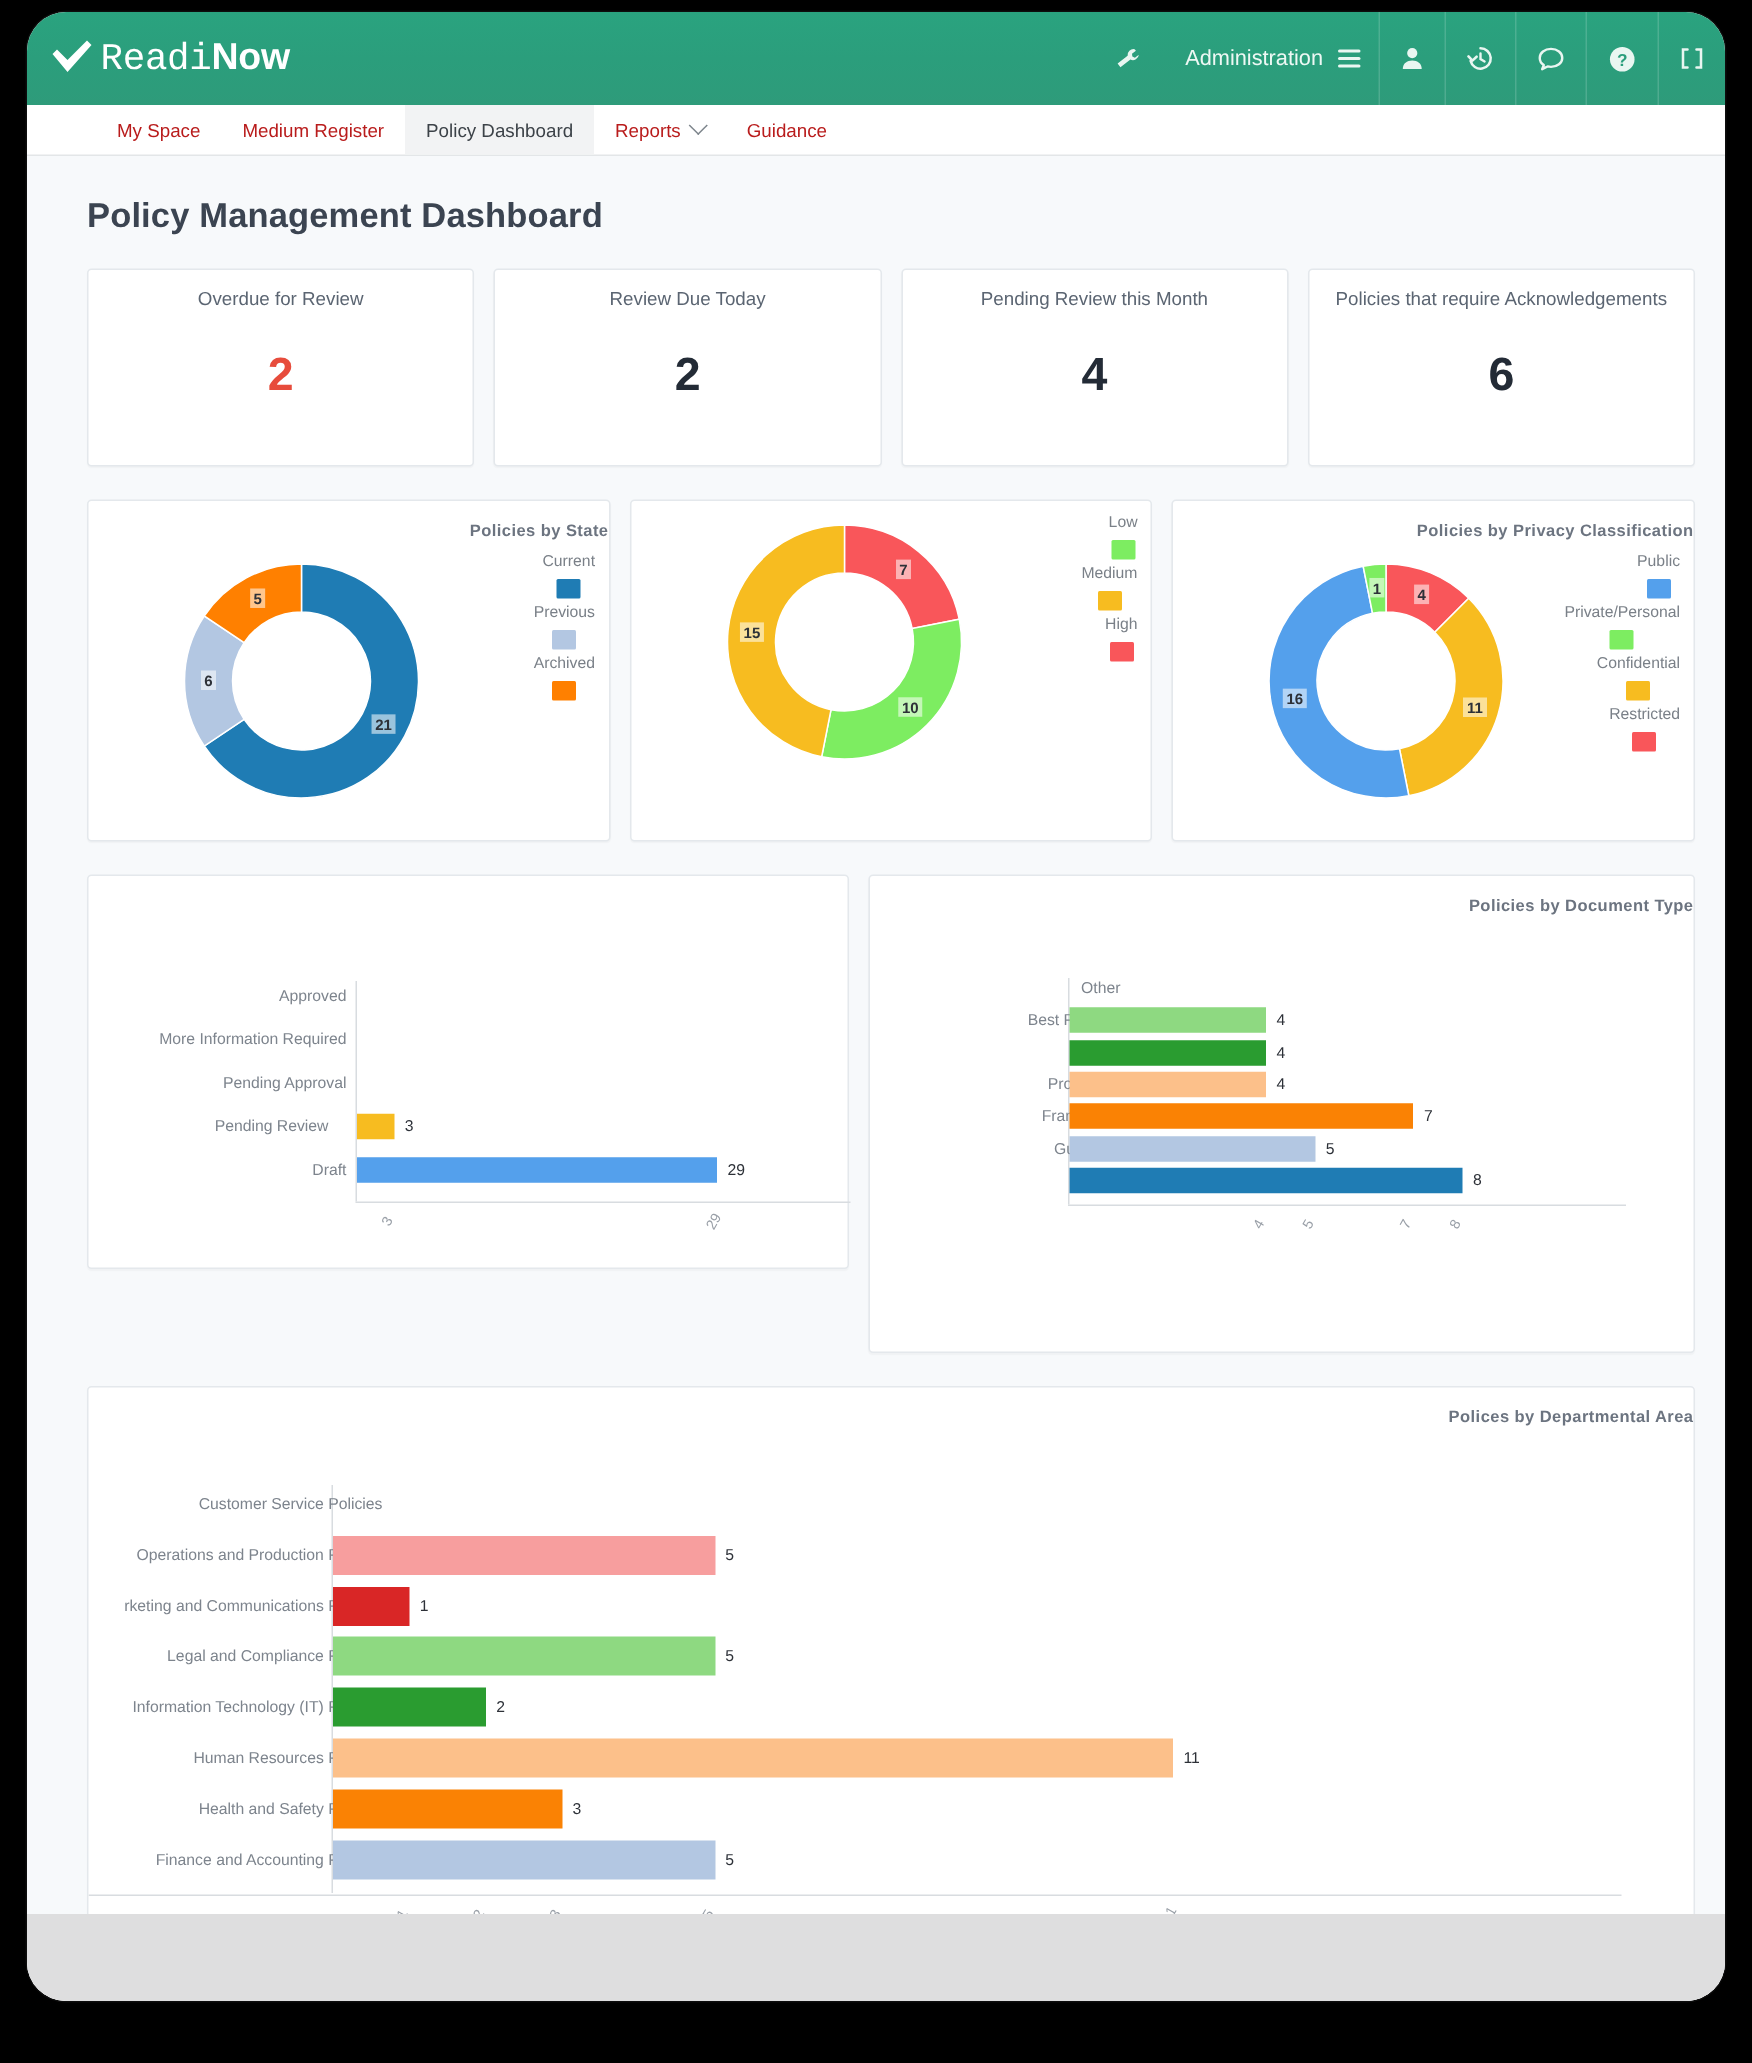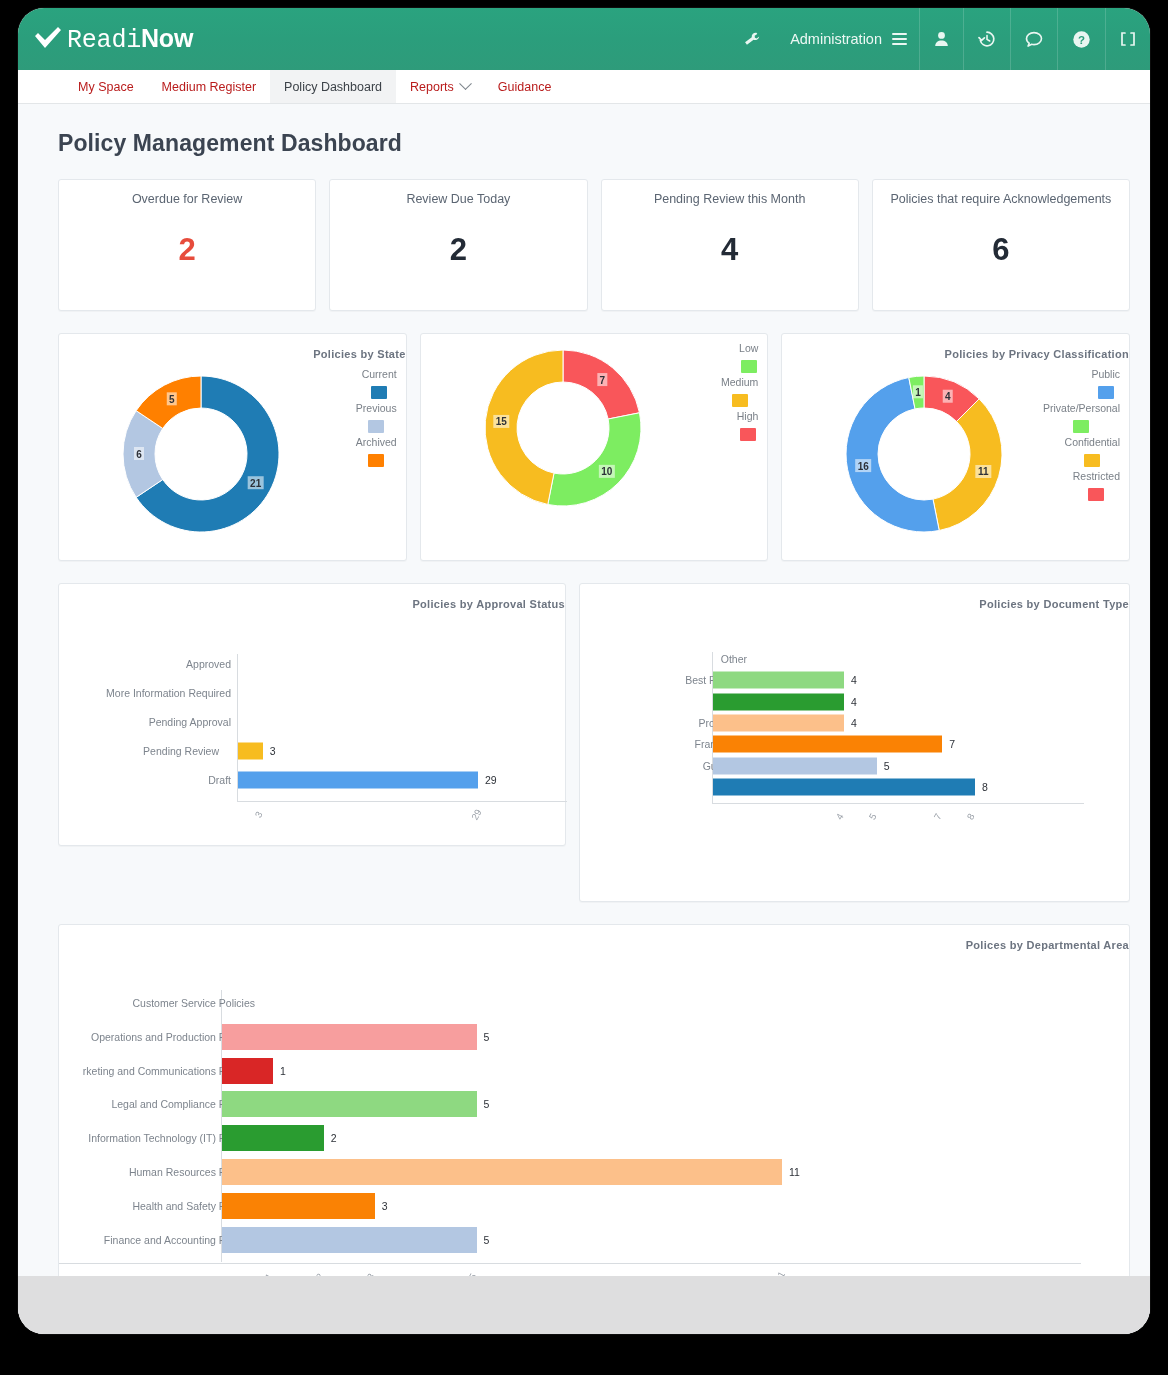--- a/index.html
+++ b/index.html
@@ -343,21 +343,20 @@
                   <span>Restricted</span>
                   <span class="lg-sw" style="background: rgb(249, 86, 90);"></span>
                 </div>
               </div>
           </div>
         </div>
       </div>
 
       <div class="bar-row">
         <div class="card bar-card-left">
-          <div class="card-title">Policies by Approval Status</div>
           <div class="hb-chart" id="hb-3" style="position:absolute;left:0;top:40px;right:0;bottom:0;">
               <div class="axis-v" style="left: 178px; top: 29.5px; height: 147px;"></div>
               <div class="axis-h" style="left: 178px; top: 176.5px; width: 330px;"></div>
               <div class="hb-label" style="top: 40px; right: 334px;">Approved</div>
               <div class="hb-label" style="top: 69px; right: 334px;">More Information Required</div>
               <div class="hb-label" style="top: 98px; right: 334px;">Pending Approval</div>
               <div class="hb-label" style="top: 127px; right: 346px;">Pending Review</div>
               <div class="hb-bar" style="left: 179px; top: 127px; width: 24.8276px; height: 17px; background: rgb(247, 188, 32);"></div>
               <div class="hb-val" style="left: 210.828px; top: 127px;">3</div>
               <div class="hb-label" style="top: 156px; right: 334px;">Draft</div>

